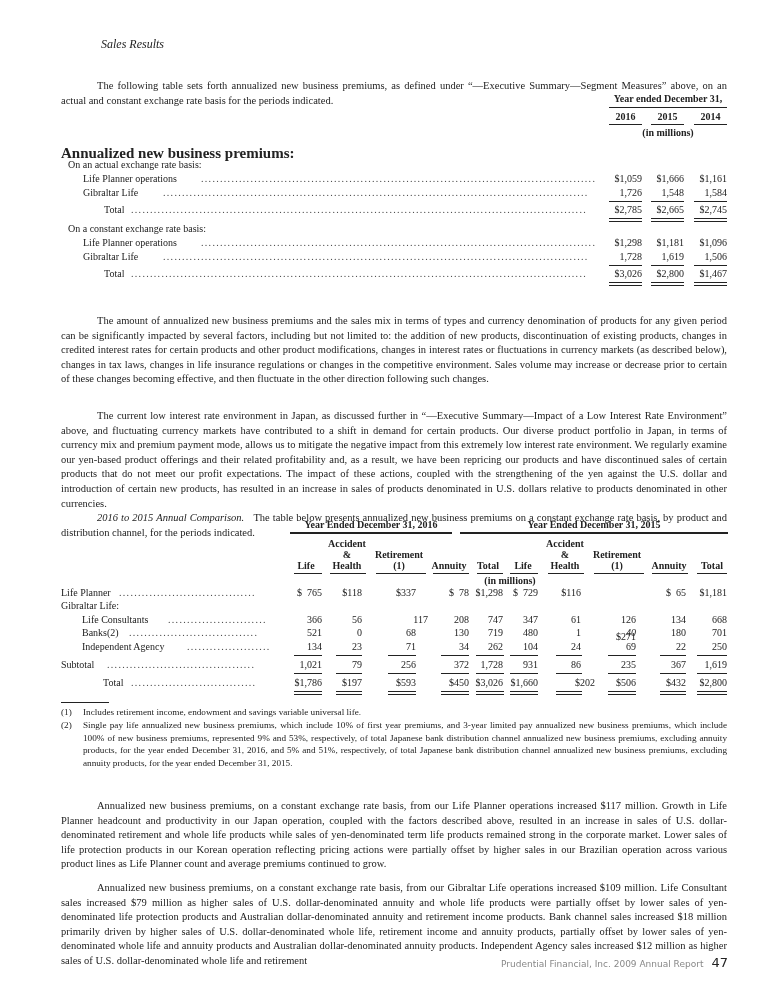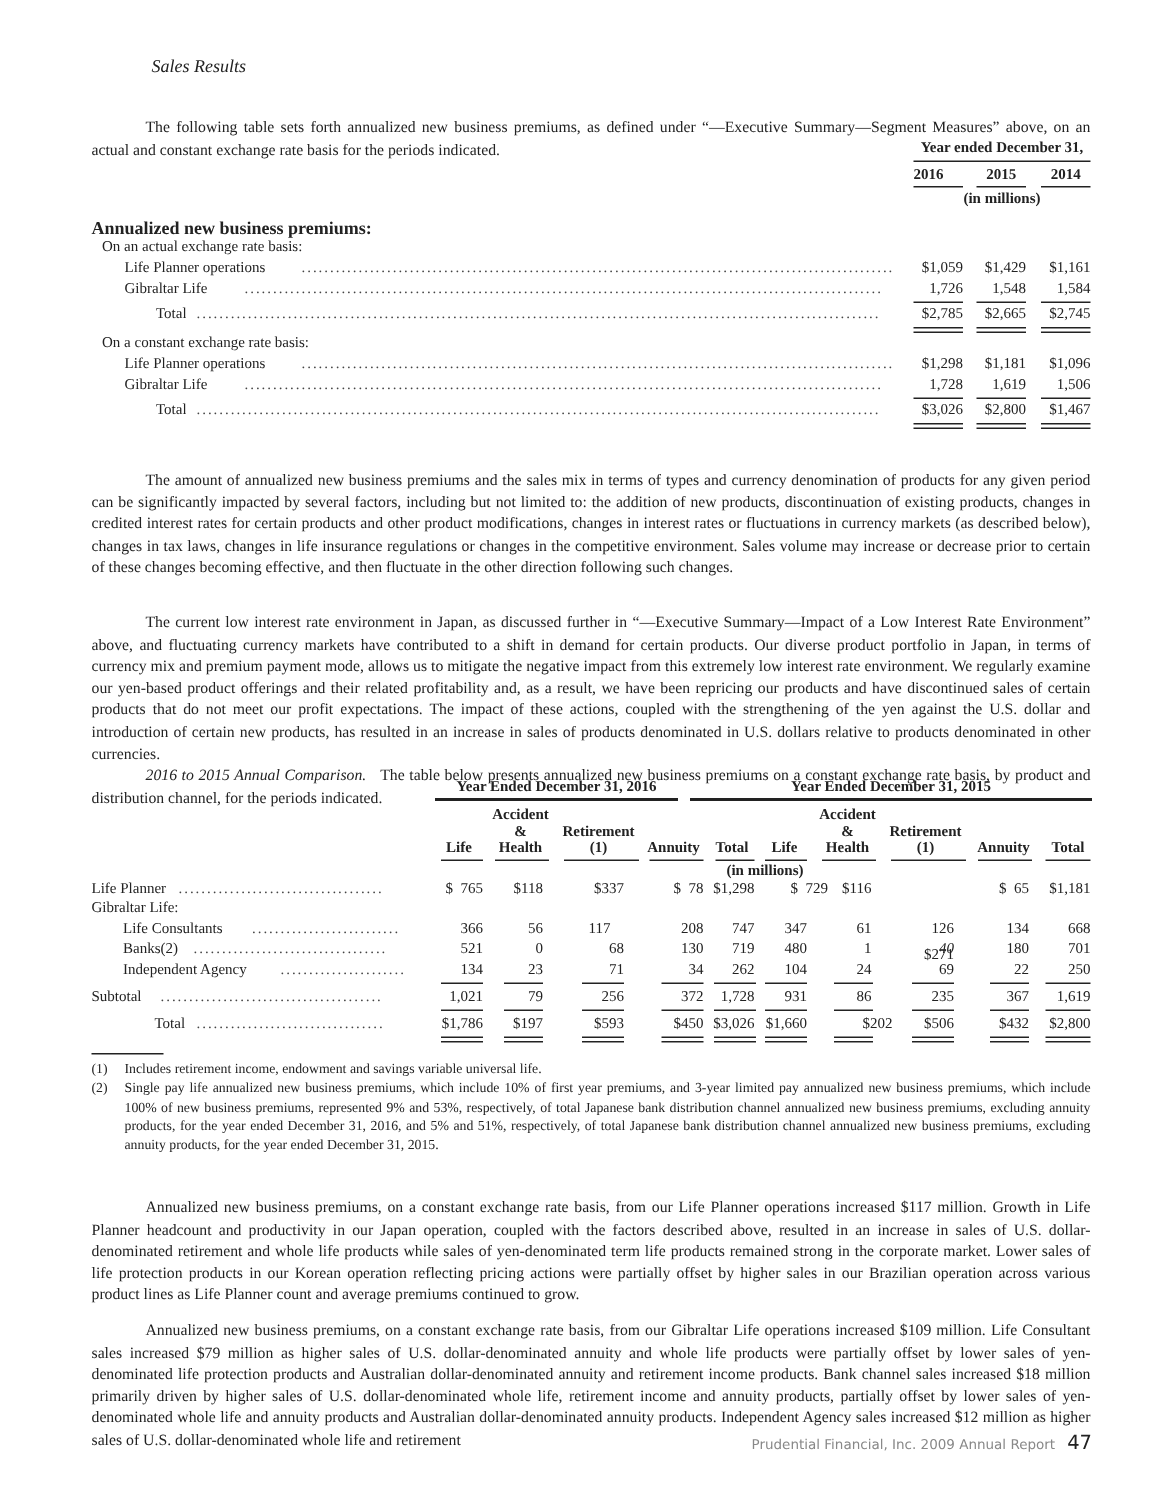--- a/index.html
+++ b/index.html
@@ -32,36 +32,36 @@
 </style>
 </head>
 <body>
 
 <div class="abs h-ital" style="left:101px; top:37px;">Sales Results</div>
 <div class="para" style="top:55px;"><span class="ind"></span><span>The following table sets forth annualized new business premiums, as defined under “—Executive Summary—Segment Measures” above, on an actual and constant exchange rate basis for the periods indicated.</span></div>
 
 <div>
   <div class="abs bold" style="left:609px; top:93px; width:118px; text-align:center; font-size:10px;">Year ended December 31,</div>
   <div class="uline" style="left:609px; top:107px; width:118px;"></div>
-  <div class="abs bold" style="left:609px; top:111px; width:33px; text-align:left; font-size:10px;">2016</div>
+  <div class="abs bold" style="left:609px; top:111px; width:33px; text-align:center; font-size:10px;">2016</div>
   <div class="abs bold" style="left:651px; top:111px; width:33px; text-align:center; font-size:10px;">2015</div>
   <div class="abs bold" style="left:694px; top:111px; width:33px; text-align:center; font-size:10px;">2014</div>
   <div class="uline" style="left:609px; top:124px; width:33px;"></div>
   <div class="uline" style="left:651px; top:124px; width:33px;"></div>
   <div class="uline" style="left:694px; top:124px; width:33px;"></div>
   <div class="abs bold" style="left:609px; top:127px; width:118px; text-align:center; font-size:10px;">(in millions)</div>
 
-  <div class="abs bold" style="left:61px; top:145px; font-size:12px;">Annualized new business premiums:</div>
+  <div class="abs bold" style="left:61px; top:145px; font-size:15px;">Annualized new business premiums:</div>
   <div class="abs" style="left:68px; top:159px; font-size:10px;">On an actual exchange rate basis:</div>
 
   <div class="t1-row" style="top:172px;">
     <span class="lbl" style="left:22px;">Life Planner operations</span>
     <span class="dots" style="left:140px; width:452px;">........................................................................................................</span>
     <span class="v" style="left:539px;">$1,059</span>
-    <span class="v" style="left:581px;">$1,429</span>
+    <span class="v" style="left:581px;">$1,666</span>
     <span class="v" style="left:624px;">$1,161</span>
   </div>
   <div class="t1-row" style="top:186px;">
     <span class="lbl" style="left:22px;">Gibraltar Life</span>
     <span class="dots" style="left:102px; width:490px;">................................................................................................................</span>
     <span class="v" style="left:539px;">1,726</span>
     <span class="v" style="left:581px;">1,548</span>
     <span class="v" style="left:624px;">1,584</span>
   </div>
   <div class="uline" style="left:609px; top:201px; width:33px;"></div>
@@ -144,37 +144,37 @@
   <div class="hdr" style="left:470px; top:575px; width:80px;">(in millions)</div>
 
   <div class="t2-row" style="top:586px;">
     <span class="lbl" style="left:0;">Life Planner</span>
     <span class="dots" style="left:58px; width:166px;">....................................</span>
     <span class="v" style="left:224px; width:37px; white-space:pre;">$  765</span>
     <span class="v" style="left:265px; width:36px;">$118</span>
     <span class="v" style="left:315px; width:40px;">$337</span>
     <span class="v" style="left:370px; width:38px; white-space:pre;">$  78</span>
     <span class="v" style="left:410px; width:32px;">$1,298</span>
-    <span class="v" style="left:461px; width:30px; white-space:pre;">$  729</span>
+    <span class="v" style="left:447px; width:30px; white-space:pre;">$  729</span>
     <span class="v" style="left:485px; width:35px;">$116</span>
     <span class="v" style="left:535px; width:40px;margin-top:44px;">$271</span>
     <span class="v" style="left:589px; width:36px; white-space:pre;">$  65</span>
     <span class="v" style="left:630px; width:36px;">$1,181</span>
   </div>
 
   <div class="t2-row" style="top:599px;">
     <span class="lbl" style="left:0;">Gibraltar Life:</span>
   </div>
 
   <div class="t2-row" style="top:613px;">
     <span class="lbl" style="left:21px;">Life Consultants</span>
     <span class="dots" style="left:107px; width:117px;">..........................</span>
     <span class="v" style="left:224px; width:37px;">366</span>
     <span class="v" style="left:265px; width:36px;">56</span>
-    <span class="v" style="left:306px; width:40px;">117</span>
+    <span class="v" style="left:327px; width:40px;">117</span>
     <span class="v" style="left:370px; width:38px;">208</span>
     <span class="v" style="left:410px; width:32px;">747</span>
     <span class="v" style="left:447px; width:30px;">347</span>
     <span class="v" style="left:485px; width:35px;">61</span>
     <span class="v" style="left:535px; width:40px;">126</span>
     <span class="v" style="left:589px; width:36px;">134</span>
     <span class="v" style="left:630px; width:36px;">668</span>
   </div>
 
   <div class="t2-row" style="top:626px;">

